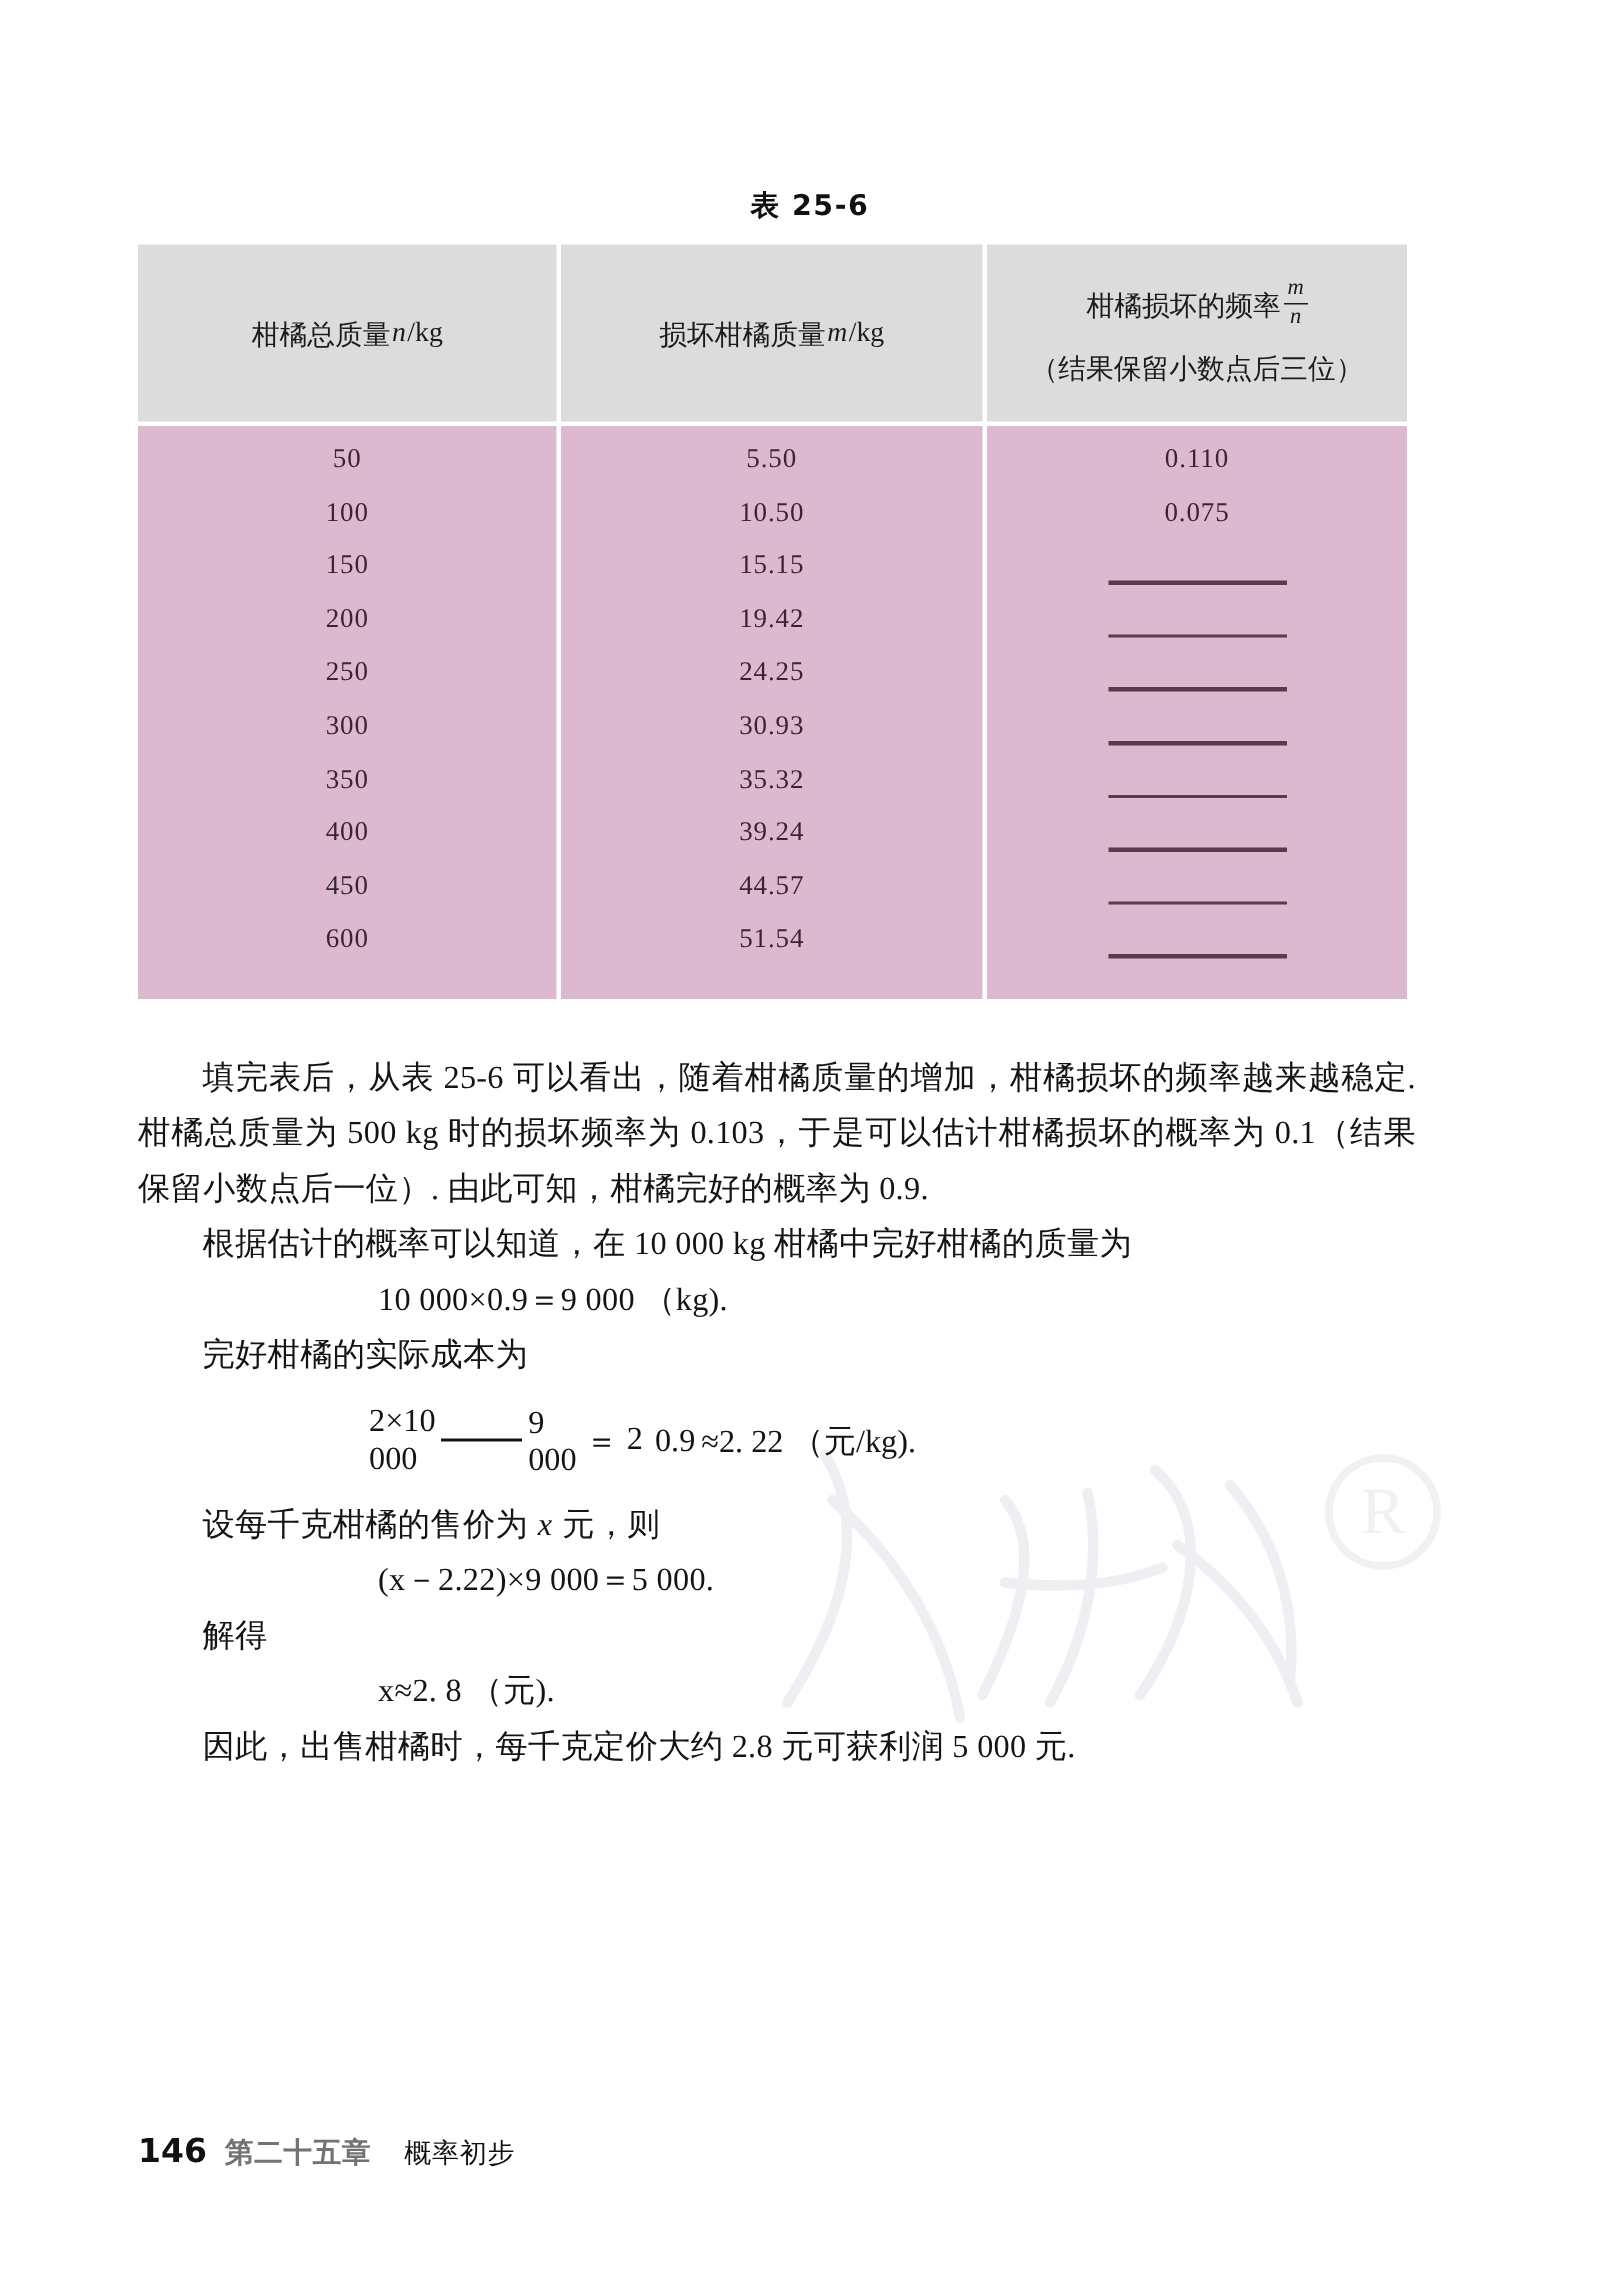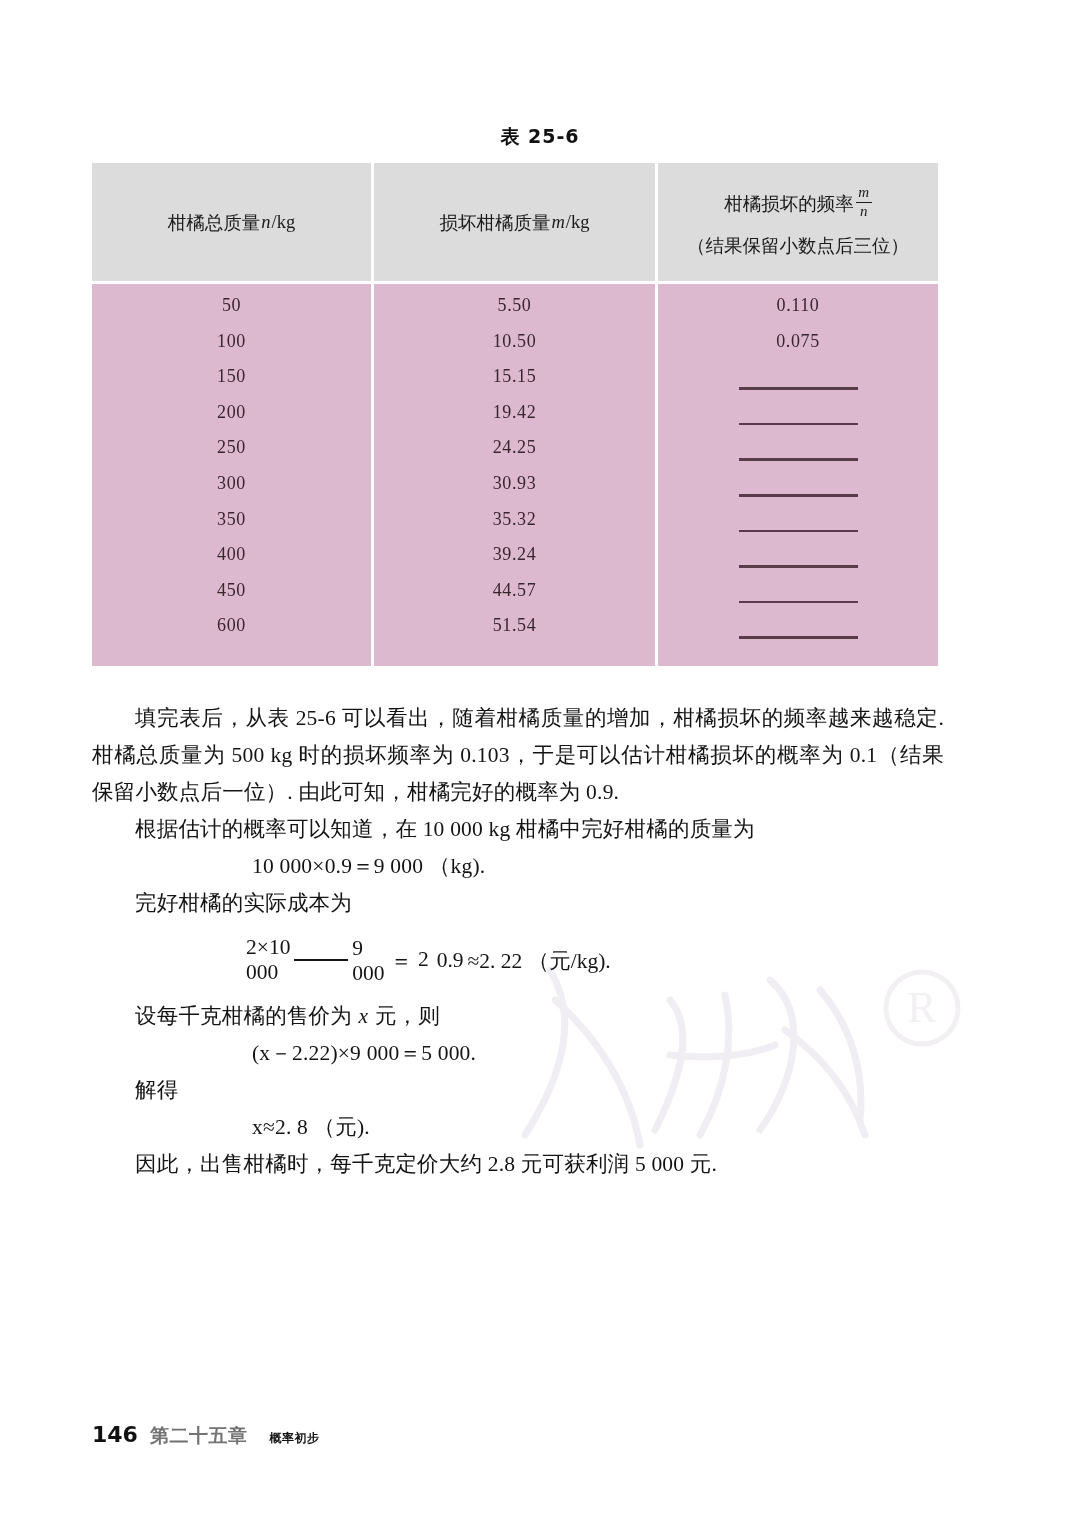--- a/index.html
+++ b/index.html
@@ -220,22 +220,22 @@
   }
   .footer-chapter {
     font-family: "DejaVu Sans", "Liberation Sans", sans-serif;
     font-weight: bold;
     font-size: 19px;
     color: #737373;
     letter-spacing: 0.5px;
   }
   .footer-title {
     font-family: "DejaVu Sans", "Liberation Sans", sans-serif;
-    font-weight: bold;
-    font-size: 12px;
+    font-weight: normal;
+    font-size: 18px;
     color: #111;
     letter-spacing: 0.5px;
     margin-left: 10px;
   }
 </style>
 </head>
 <body>
 
 <div class="page">
 

